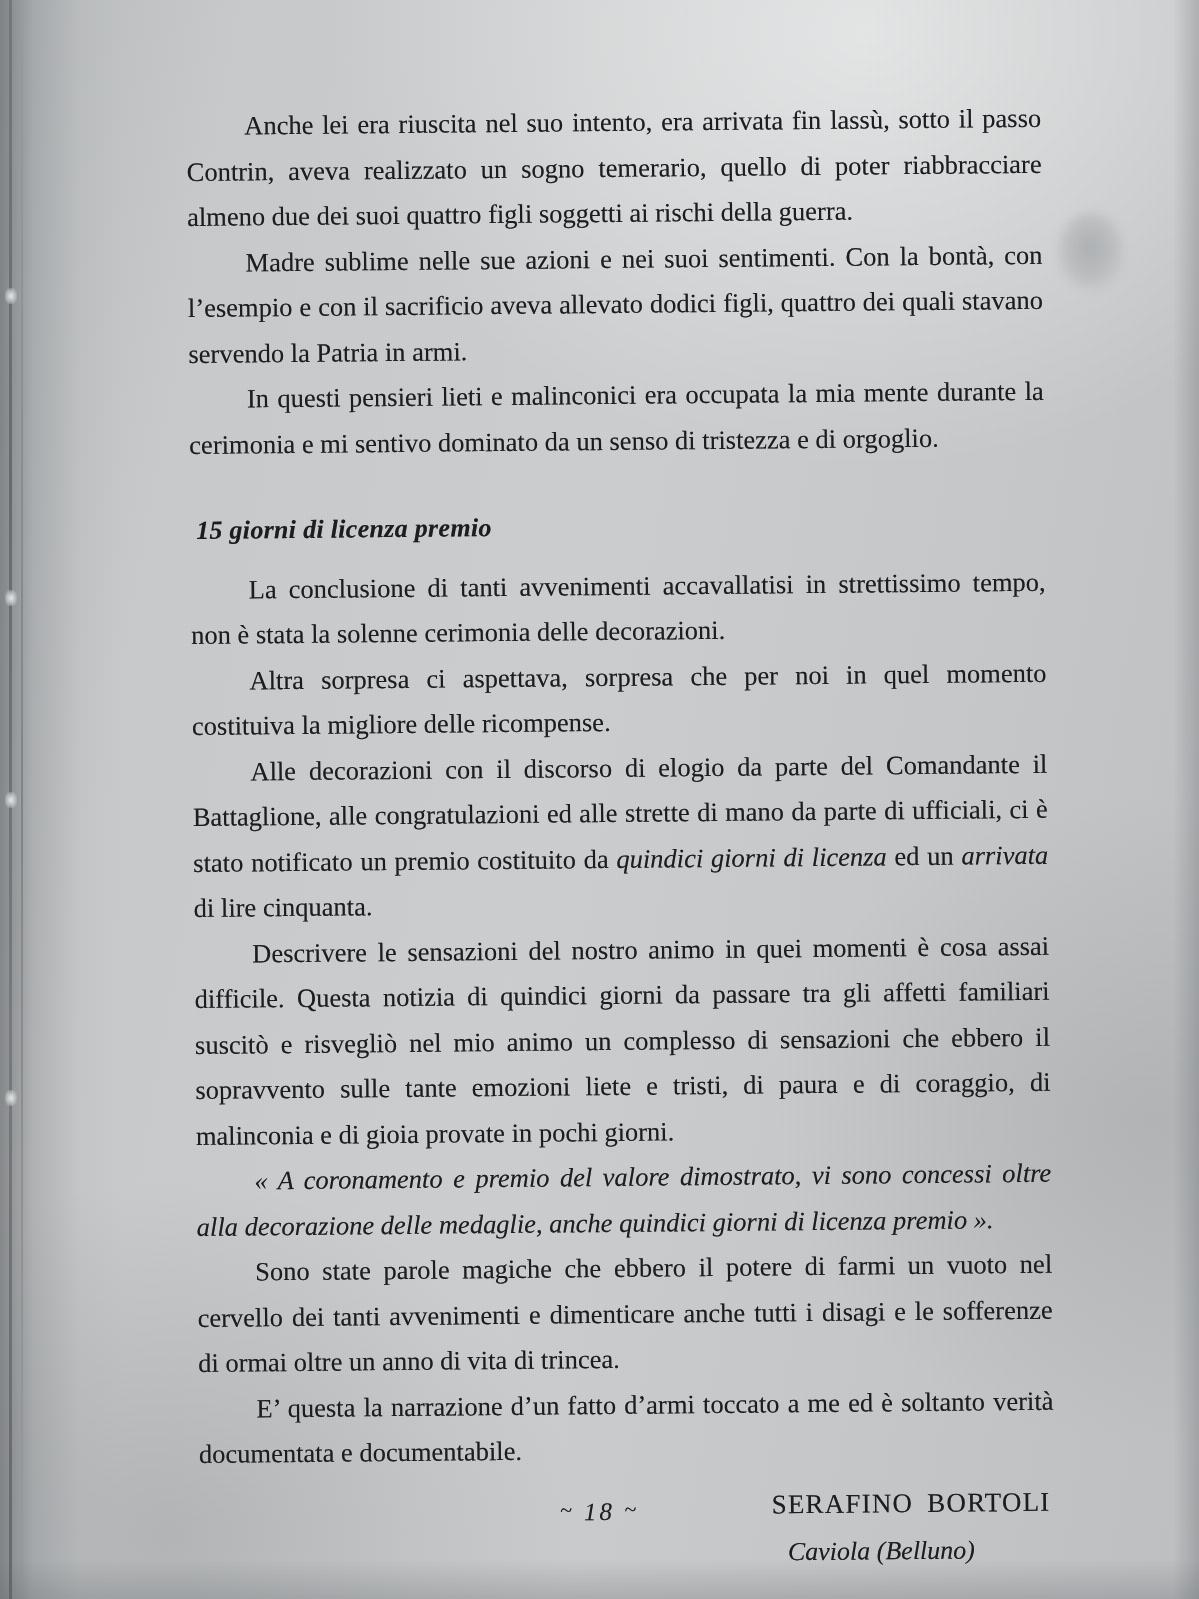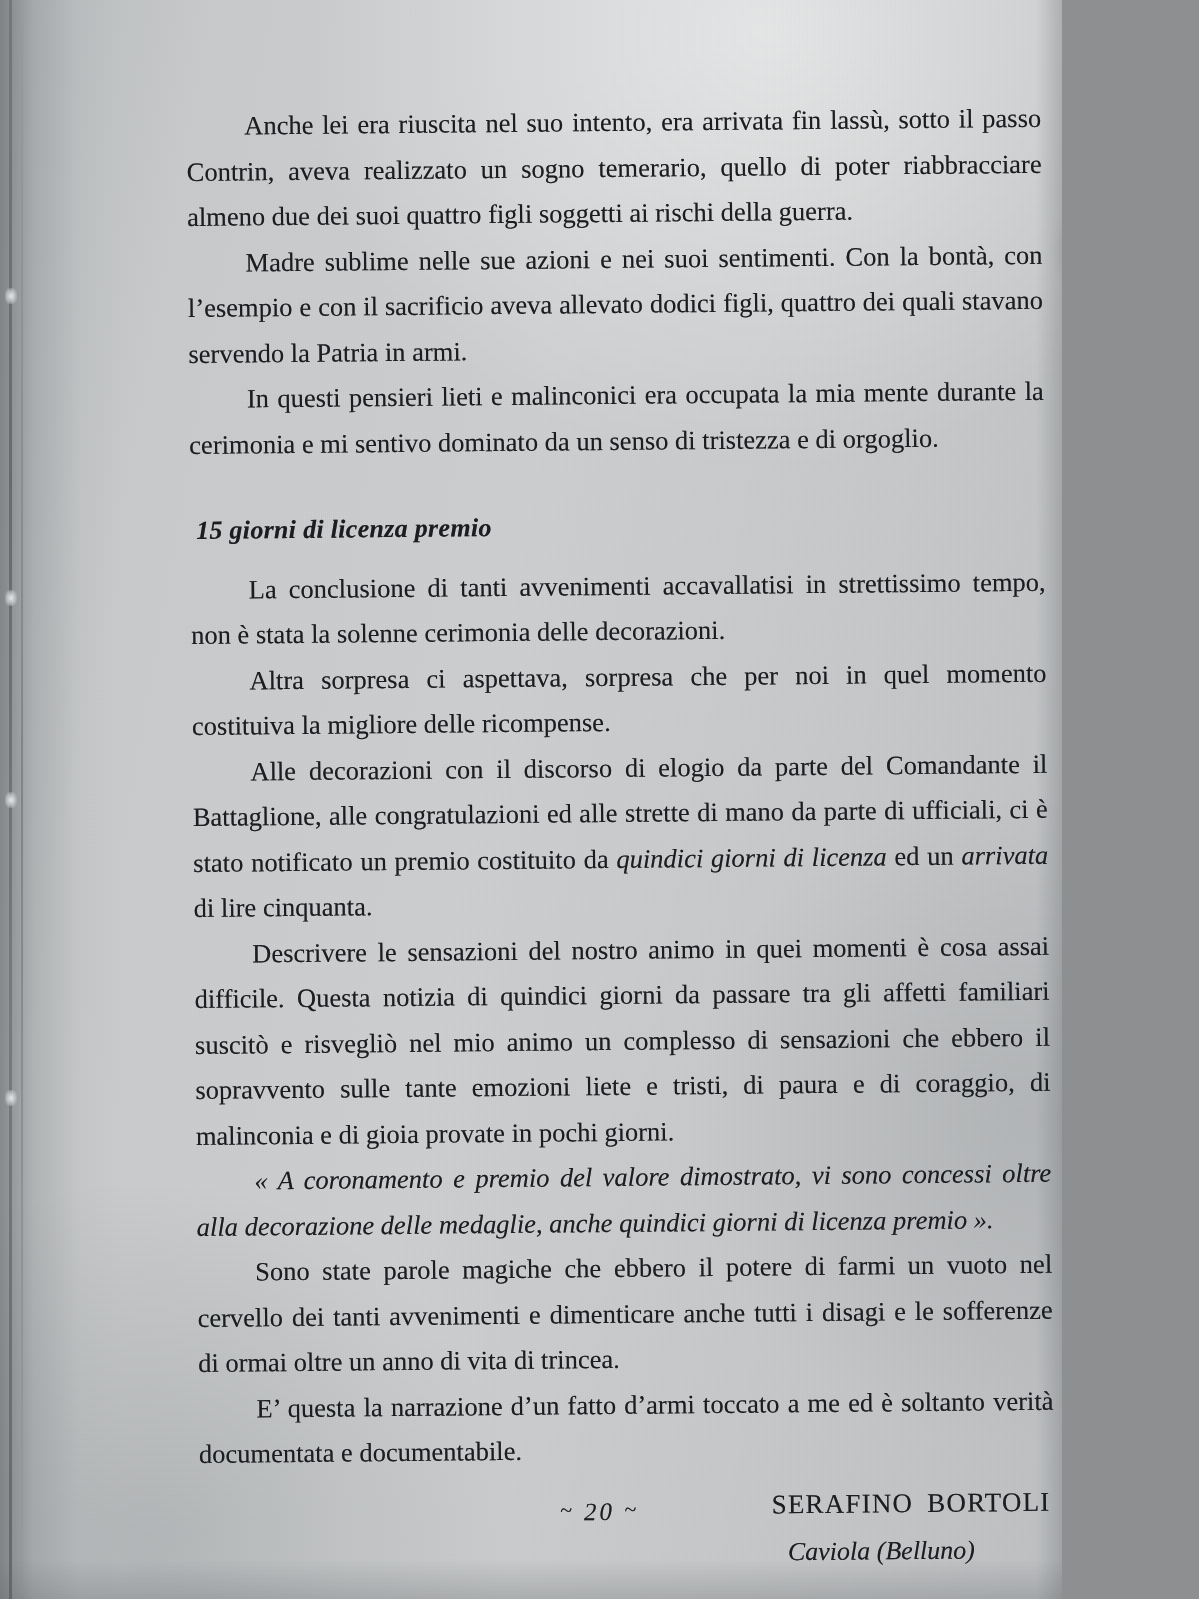--- a/index.html
+++ b/index.html
@@ -3,21 +3,21 @@
 <meta charset="utf-8">
 <style>
   html, body {
     margin: 0;
     padding: 0;
     background: #8d8f90;
   }
 
   .page-photo {
     position: relative;
-    width: 1062px;
+    width: 1199px;
     height: 1599px;
     overflow: hidden;
     background: #c6c8c9;
     font-family: "Liberation Serif", "DejaVu Serif", serif;
   }
 
   
   .paper-base {
     position: absolute;
     inset: 0;
@@ -230,17 +230,17 @@
 
     <div class="signature-block">
       <span class="signature-name">SERAFINO BORTOLI</span>
       <span class="signature-place">Caviola (Belluno)</span>
     </div>
 
   </div>
 
   <div class="folio">
     <span class="swash">~</span>
-    <span>20</span>
+    <span>18</span>
     <span class="swash">~</span>
   </div>
 
 </div>
 
 </body></html>

